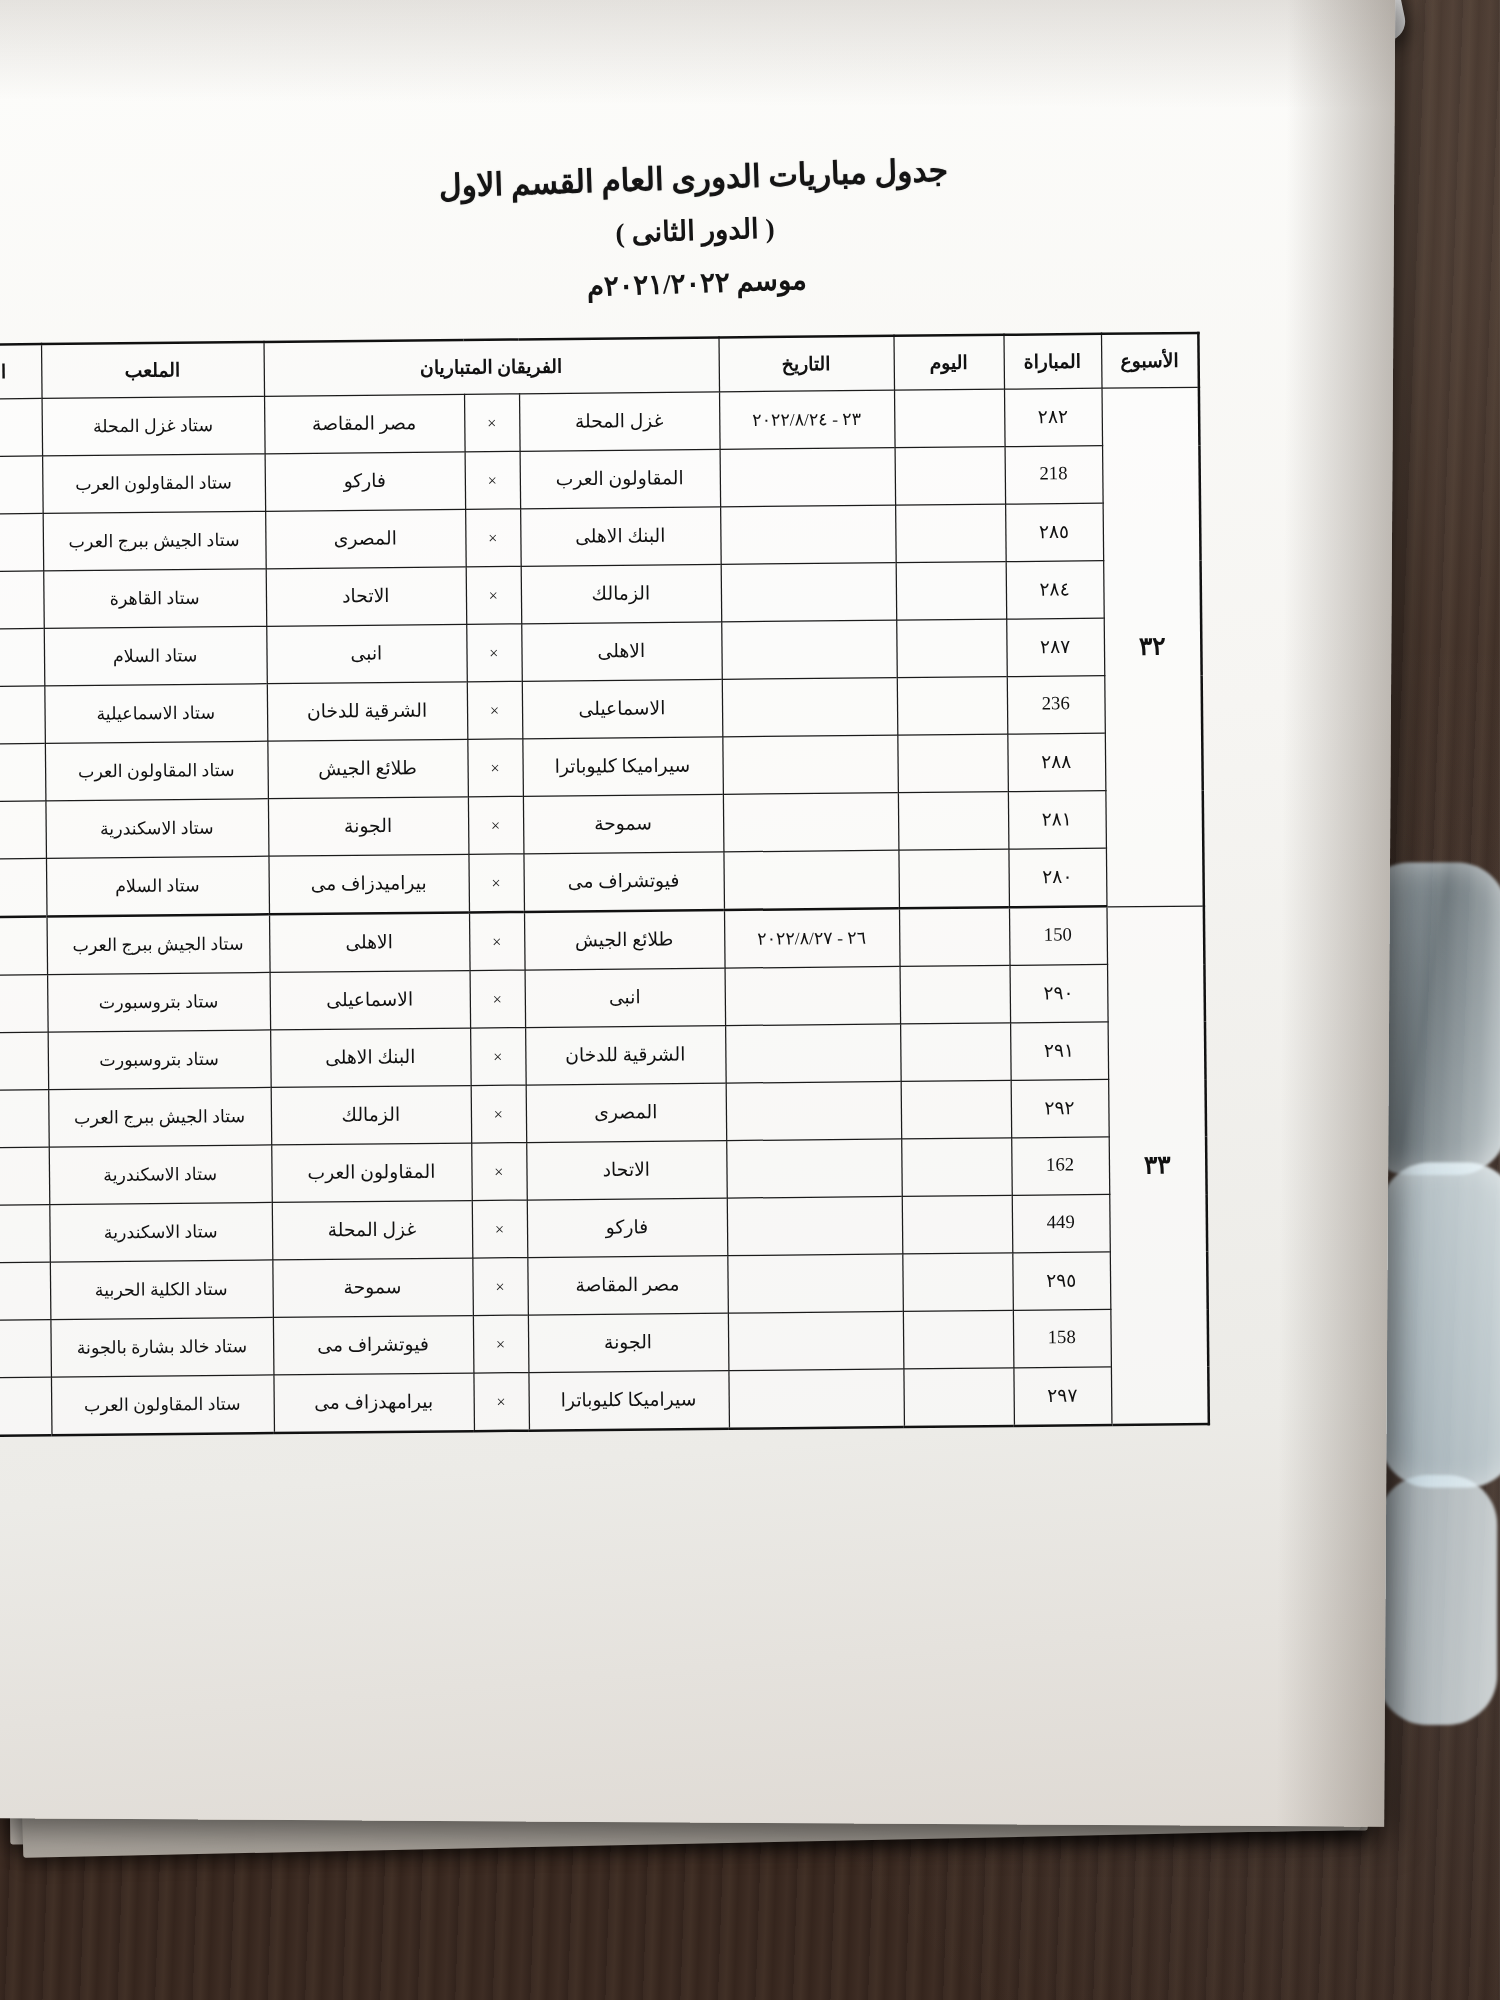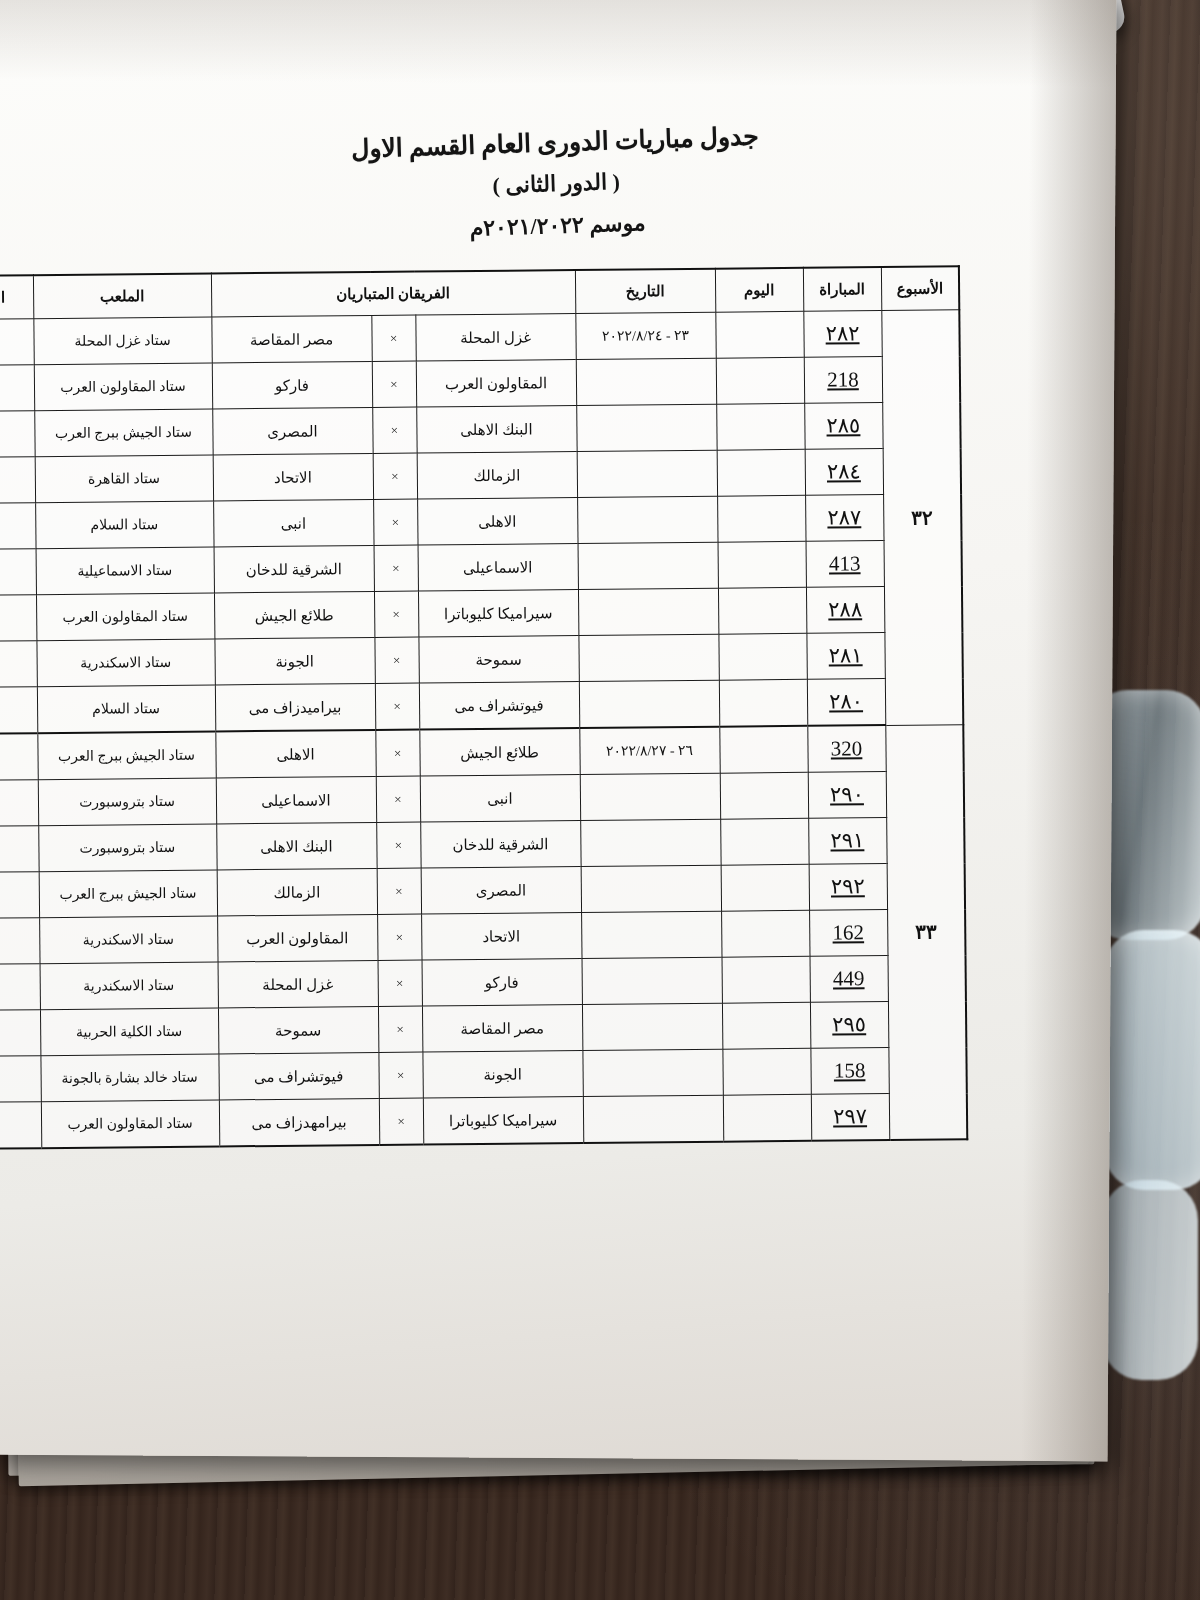--- a/index.html
+++ b/index.html
@@ -142,21 +142,21 @@
   col.c-vs      { width: 44px; }
   col.c-teamB   { width: 160px; }
   col.c-stadium { width: 178px; }
   col.c-time    { width: 104px; }
 
   .cell-week {
     font-size: 20px;
     font-weight: bold;
     vertical-align: middle;
   }
-  .cell-num { font-size: 21px; text-decoration: underline; }
+  .cell-num { font-size: 15px; }
   .cell-date { font-size: 14px; white-space: nowrap; }
   .cell-team { font-size: 15px; }
   .cell-vs { font-size: 13px; color: #222; }
   .cell-stadium { font-size: 14px; }
   .cell-empty { }
 
   .group-end td { border-bottom: 2.6px solid #111; }
   .outer-thick { border: 2.6px solid #111; }
 
   
@@ -299,21 +299,21 @@
               <td class="cell-num">٢٨٧</td>
               <td class="cell-empty"></td>
               <td class="cell-date"></td>
               <td class="cell-team">الاهلى</td>
               <td class="cell-vs">×</td>
               <td class="cell-team">انبى</td>
               <td class="cell-stadium">ستاد السلام</td>
               <td class="cell-empty"></td>
             </tr>
             <tr>
-              <td class="cell-num">413</td>
+              <td class="cell-num">236</td>
               <td class="cell-empty"></td>
               <td class="cell-date"></td>
               <td class="cell-team">الاسماعيلى</td>
               <td class="cell-vs">×</td>
               <td class="cell-team">الشرقية للدخان</td>
               <td class="cell-stadium">ستاد الاسماعيلية</td>
               <td class="cell-empty"></td>
             </tr>
             <tr>
               <td class="cell-num">٢٨٨</td>
@@ -340,21 +340,21 @@
               <td class="cell-empty"></td>
               <td class="cell-date"></td>
               <td class="cell-team">فيوتشراف مى</td>
               <td class="cell-vs">×</td>
               <td class="cell-team">بيراميدزاف مى</td>
               <td class="cell-stadium">ستاد السلام</td>
               <td class="cell-empty"></td>
             </tr>
             <tr>
               <td class="cell-week" rowspan="9">٣٣</td>
-              <td class="cell-num">320</td>
+              <td class="cell-num">150</td>
               <td class="cell-empty"></td>
               <td class="cell-date">٢٦ - ٢٠٢٢/٨/٢٧</td>
               <td class="cell-team">طلائع الجيش</td>
               <td class="cell-vs">×</td>
               <td class="cell-team">الاهلى</td>
               <td class="cell-stadium">ستاد الجيش ببرج العرب</td>
               <td class="cell-empty"></td>
             </tr>
             <tr>
               <td class="cell-num">٢٩٠</td>

